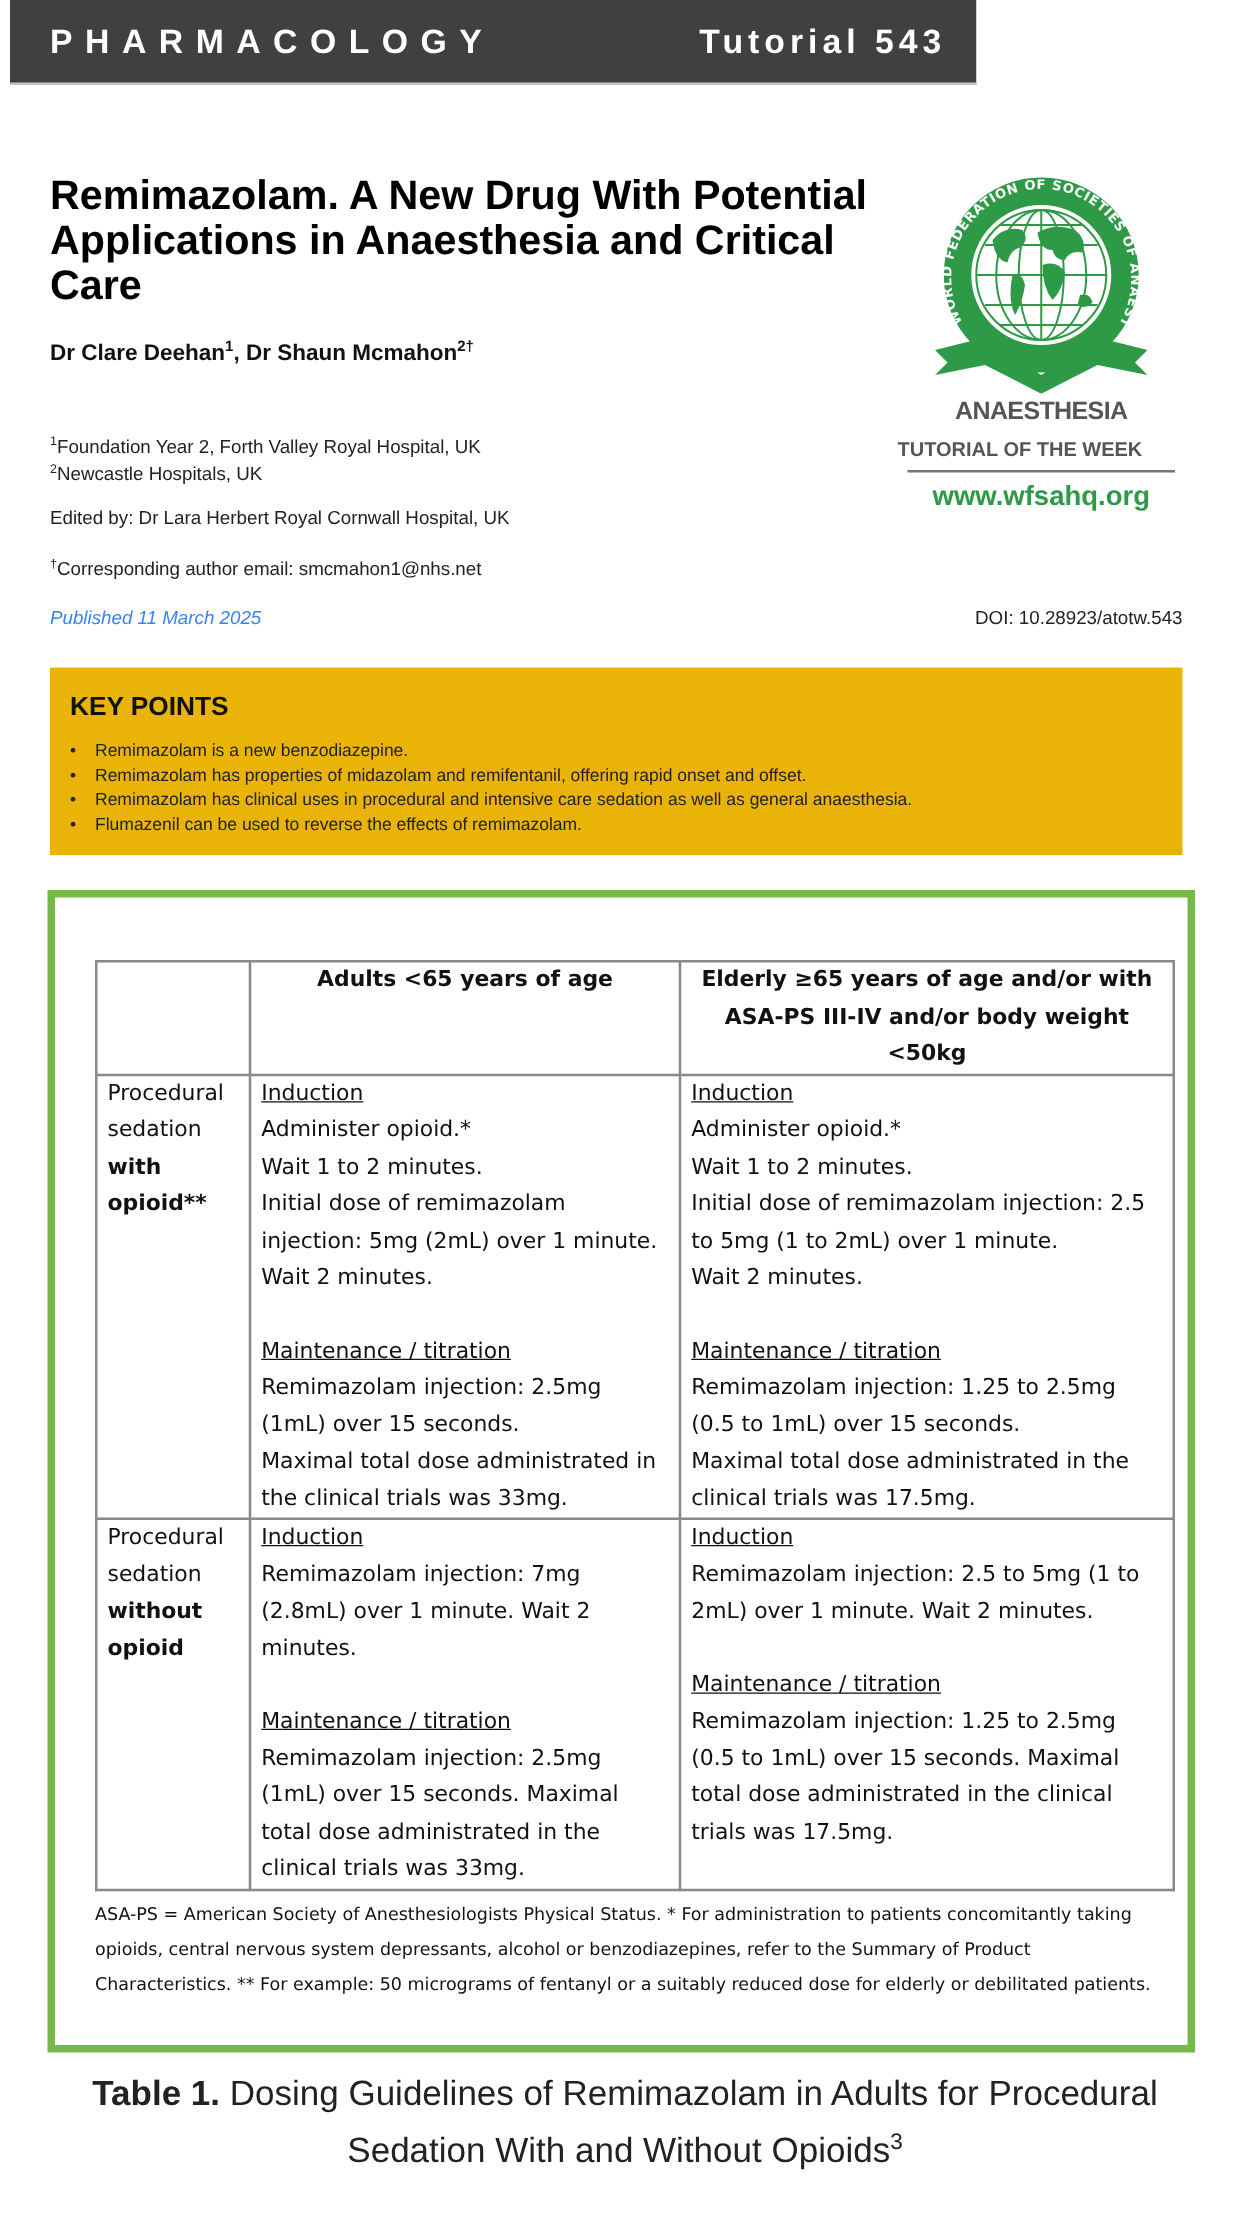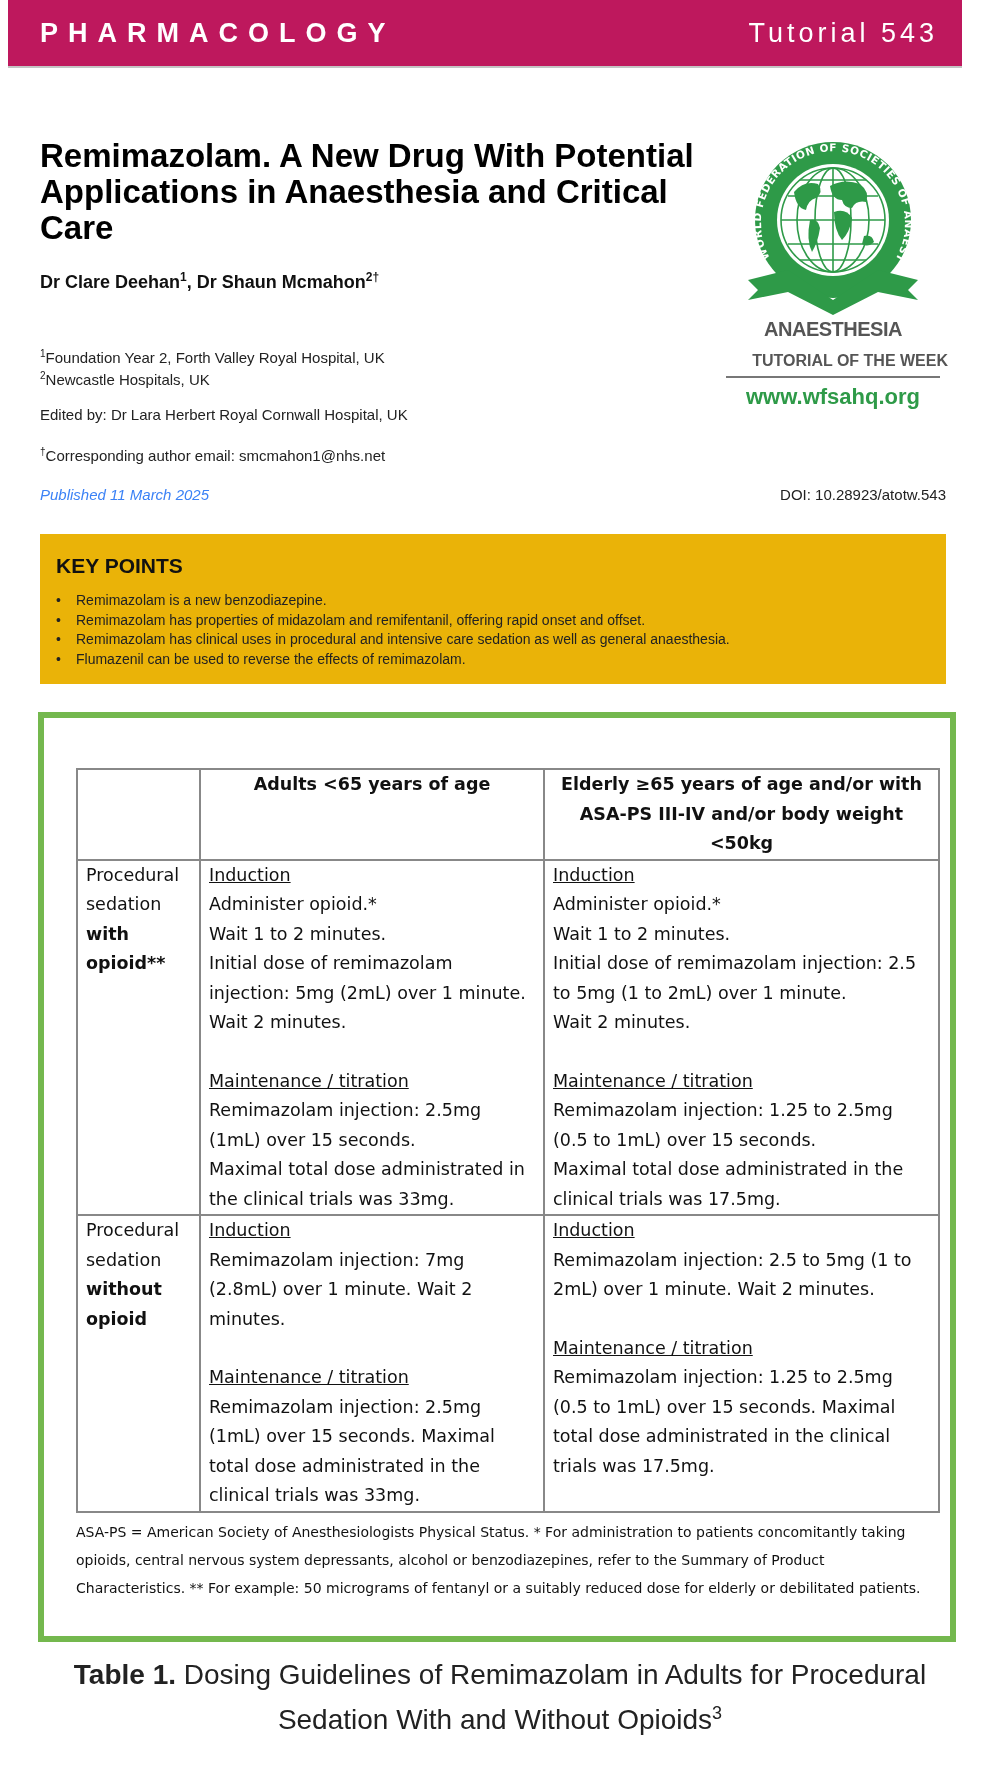--- a/index.html
+++ b/index.html
@@ -1,35 +1,35 @@
 <!DOCTYPE html>
 <html><head>
 <meta charset="utf-8">
 <style>
   html, body { margin: 0; padding: 0; background: #ffffff; }
   body { width: 1000px; height: 1770px; position: relative; overflow: hidden; font-family: "Liberation Sans", sans-serif; color: #111; }
 
-  .header-bar { position: absolute; left: 8px; top: 0; width: 954px; height: 66px; background: #be185d; border-bottom: 2px solid #c4c4c4; }
+  .header-bar { position: absolute; left: 8px; top: 0; width: 773px; height: 66px; background: #404040; border-bottom: 2px solid #c4c4c4; }
   .header-left { position: absolute; left: 32px; top: 18px; color: #fff; font-weight: bold; font-size: 27px; letter-spacing: 10px; }
-  .header-right { position: absolute; right: 24px; top: 18px; color: #fff; font-weight: normal; font-size: 27px; letter-spacing: 4px; }
+  .header-right { position: absolute; right: 24px; top: 18px; color: #fff; font-weight: bold; font-size: 27px; letter-spacing: 4px; }
 
   .title { position: absolute; left: 40px; top: 138px; width: 660px; font-size: 33px; font-weight: bold; line-height: 36px; color: #000; }
   .authors { position: absolute; left: 40px; top: 270px; font-size: 18px; font-weight: bold; }
   .authors sup { font-size: 12px; }
   .affil { position: absolute; left: 40px; top: 345px; font-size: 15px; line-height: 18px; color: #222; }
   .affil sup { font-size: 10px; }
   .edited { position: absolute; left: 40px; top: 406px; font-size: 15px; color: #222; }
   .corresp { position: absolute; left: 40px; top: 446px; font-size: 15px; color: #222; }
   .corresp sup { font-size: 10px; }
   .published { position: absolute; left: 40px; top: 486px; font-size: 15px; font-style: italic; color: #3b82f6; }
   .doi { position: absolute; right: 54px; top: 486px; font-size: 15px; color: #222; }
 
   .logo { position: absolute; left: 718px; top: 140px; width: 230px; height: 275px; }
   .logo-word1 { position: absolute; left: 0; top: 178px; width: 230px; text-align: center; font-weight: bold; font-size: 20px; color: #555; letter-spacing: -0.5px; }
-  .logo-word2 { position: absolute; left: 0; top: 212px; width: 230px; text-align: right; font-weight: bold; font-size: 16px; color: #555; }
+  .logo-word2 { position: absolute; left: 0; top: 212px; width: 230px; text-align: left; font-weight: bold; font-size: 16px; color: #555; }
   .logo-rule { position: absolute; left: 8px; top: 236px; width: 214px; height: 2px; background: #777; }
   .logo-url { position: absolute; left: 0; top: 244px; width: 230px; text-align: center; font-weight: bold; font-size: 22px; color: #2e9a48; }
 
   .keypoints { position: absolute; left: 40px; top: 534px; width: 906px; height: 150px; background: #eab308; }
   .kp-title { position: absolute; left: 16px; top: 20px; font-size: 21px; font-weight: bold; color: #111; }
   .kp-list { position: absolute; left: 16px; top: 57px; margin: 0; padding: 0; list-style: none; font-size: 14px; line-height: 19.5px; color: #222; }
   .kp-list li::before { content: "\2022"; display: inline-block; width: 20px; }
 
   .table-box { position: absolute; left: 38px; top: 712px; width: 918px; height: 930px; border: 6px solid #74b84e; box-sizing: border-box; background: #fff; }
   table.dose { position: absolute; left: 32px; top: 50px; width: 864px; border-collapse: collapse; font-family: "DejaVu Sans", sans-serif; font-size: 17.5px; line-height: 29.5px; color: #111; }

